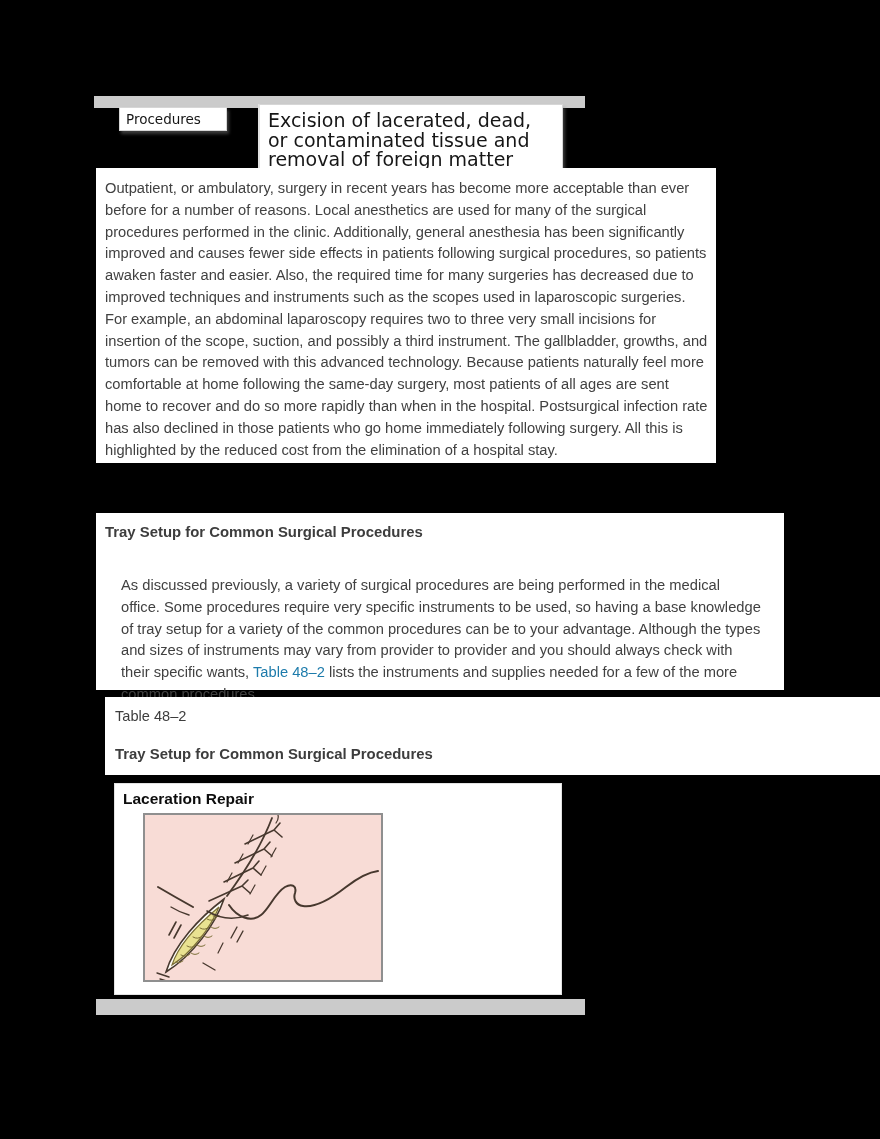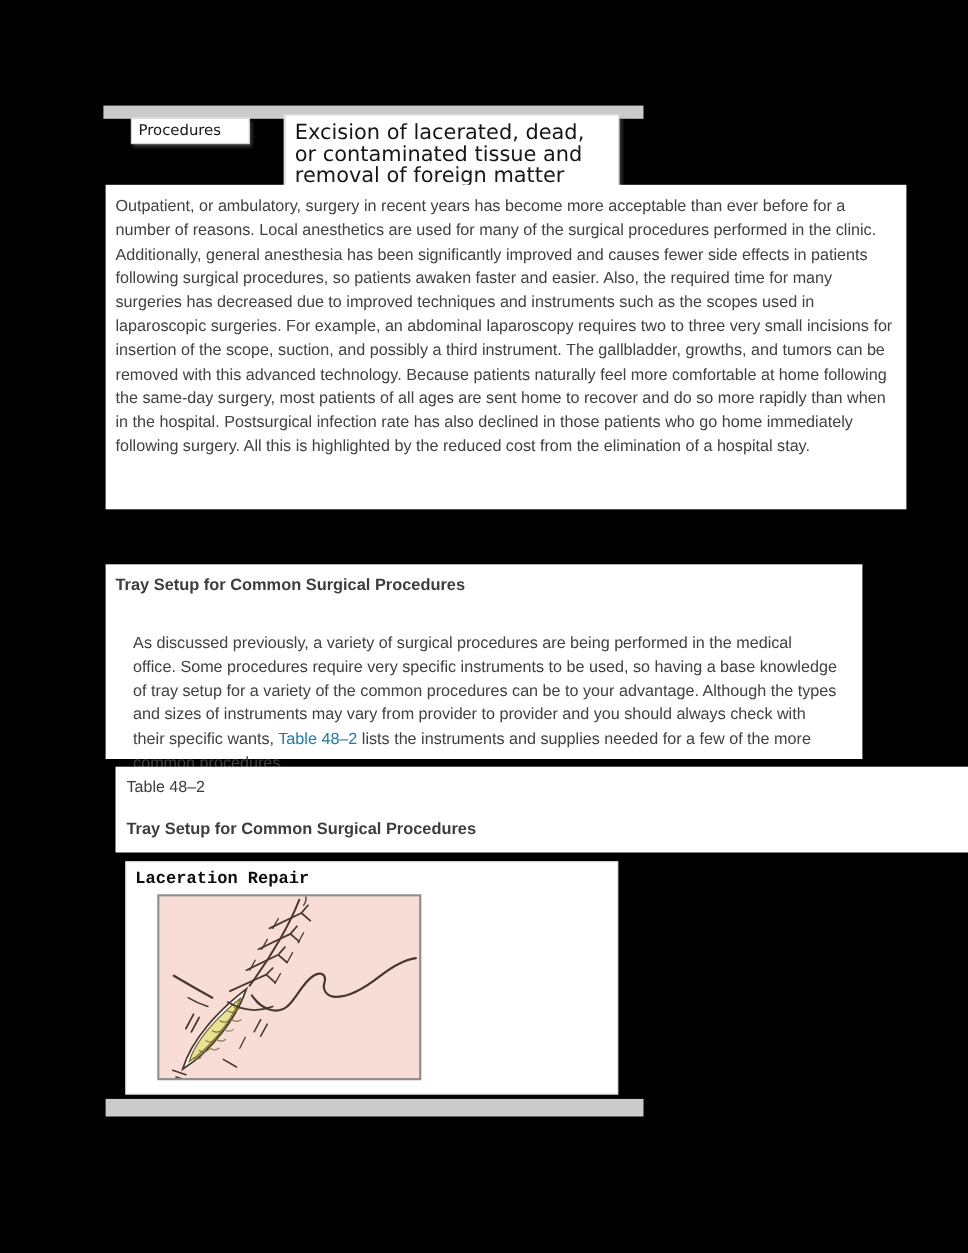--- a/index.html
+++ b/index.html
@@ -15,35 +15,35 @@
   
   .cell{background:#ffffff;border:1px solid #d6d6d6;
         font-family:"DejaVu Sans",sans-serif;color:#161616;
         box-shadow:2px 3px 3px rgba(130,130,130,.45);}
   #term-cell{left:119px;top:107px;width:100px;height:19px;padding:3px 0 0 6px;font-size:13.5px;}
   #def-cell{left:258px;top:104px;width:288px;height:54px;padding:6px 6px 6px 8px;
             font-size:19px;line-height:19.5px;border-left:2px solid #e3e3e3;}
 
   
   .white-block{background:#ffffff;color:#414141;}
-  #block1{left:96px;top:168px;width:728px;height:295px;}
+  #block1{left:96px;top:168px;width:620px;height:295px;}
   #block1 p{margin:0;padding:10px 7px 0 9px;font-size:14.7px;line-height:21.8px;}
   #block2{left:96px;top:513px;width:688px;height:177px;}
   #block2 h2{margin:0;padding:9px 0 0 9px;font-size:14.9px;line-height:20px;color:#3d3d3d;}
   #block2 p{margin:16px;padding:17px 7px 0 9px;font-size:14.7px;line-height:21.8px;}
   a.tbl-link{color:#1d7bab;text-decoration:none;cursor:pointer;}
 
   
   #table-strip{left:105px;top:697px;width:775px;height:78px;background:#ffffff;color:#3d3d3d;}
   #table-strip .cap{margin:0;padding:10px 0 0 10px;font-size:14.6px;line-height:19px;}
   #table-strip .ttl{margin:0;padding:19px 0 0 10px;font-size:14.9px;line-height:19px;font-weight:bold;}
 
   
   #figure-box{left:114px;top:783px;width:446px;height:210px;background:#ffffff;border:1px solid #e2e2e2;}
-  #figure-box h3{margin:0;padding:6px 0 0 8px;font-family:Liberation Mono, monospace;
+  #figure-box h3{margin:0;padding:6px 0 0 8px;font-family:Liberation Sans, sans-serif;
                  font-size:15.5px;color:#0d0d0d;}
   #figure-art{position:absolute;left:28px;top:29px;width:236px;height:165px;
               border:2px solid #8f8f8f;background:#f8dcd6;}
   #figure-art svg{display:block;width:236px;height:165px;}
 </style>
 </head>
 <body>
 
 <div id="canvas">
 

